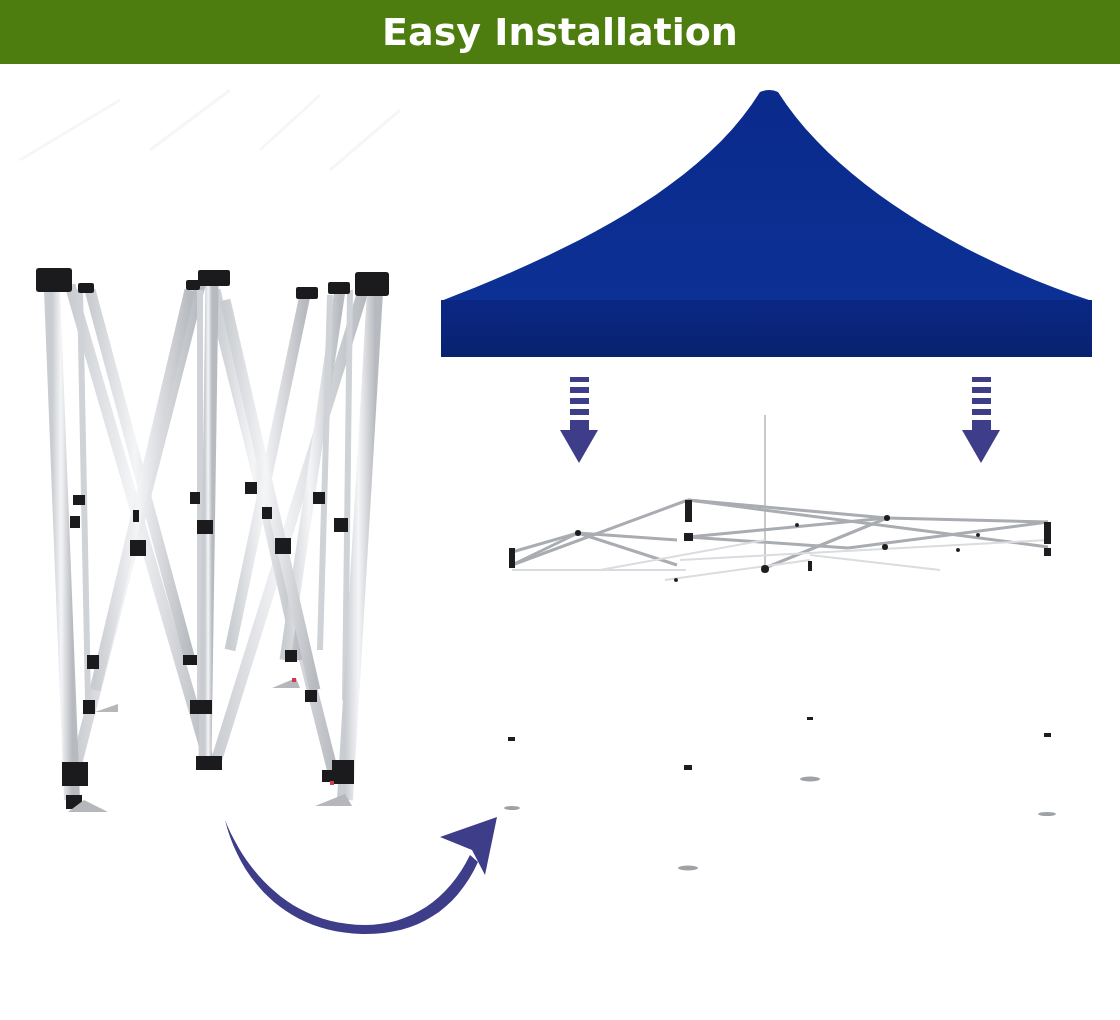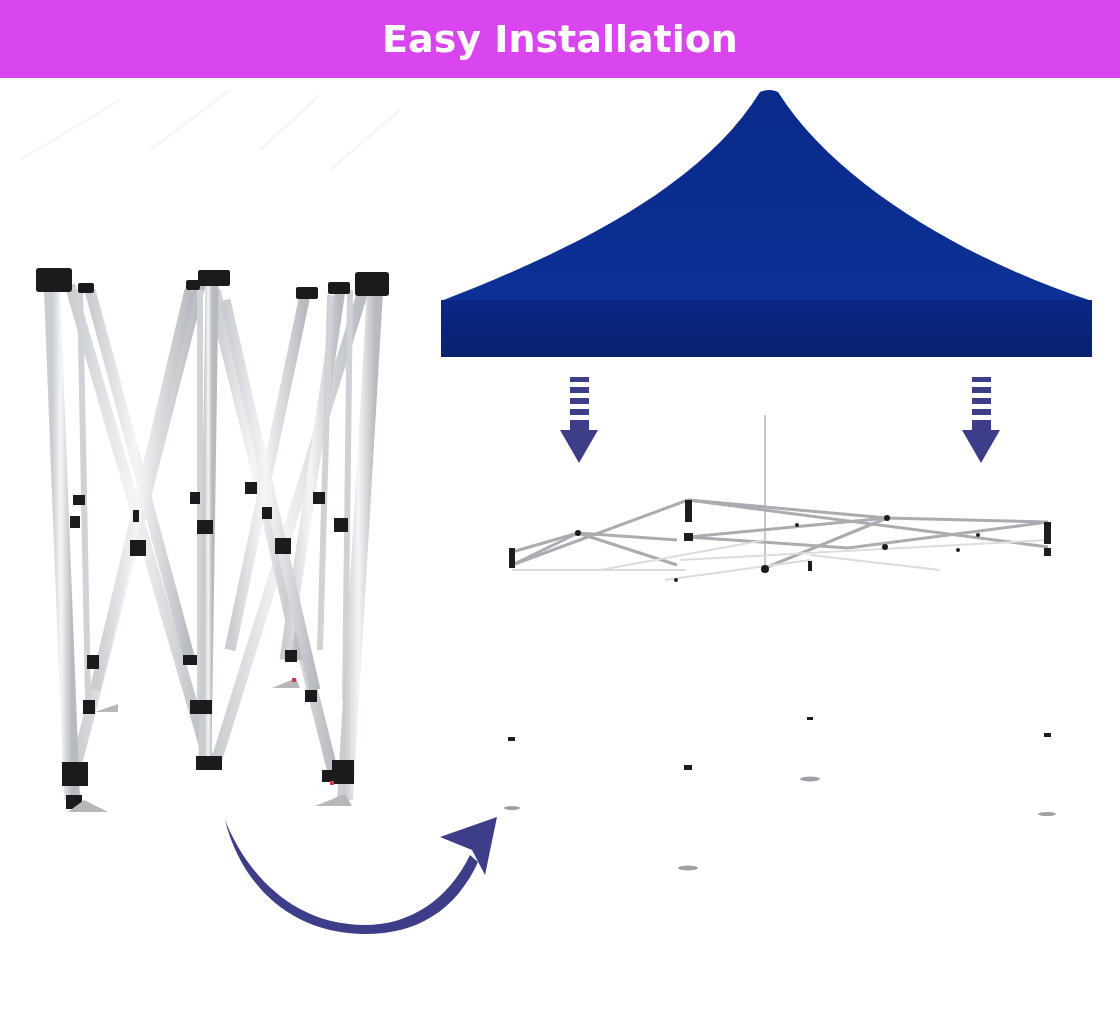--- a/index.html
+++ b/index.html
@@ -1,19 +1,19 @@
 <!DOCTYPE html>
 <html><head>
 <meta charset="utf-8">
 <style>
   html, body { margin: 0; padding: 0; background: #ffffff; }
   body { width: 1120px; height: 1020px; position: relative; overflow: hidden; font-family: "DejaVu Sans", sans-serif; }
   .header-bar {
-    position: absolute; left: 0; top: 0; width: 1120px; height: 78px;
-    background: #d946ef; display: flex; align-items: center; justify-content: center;
+    position: absolute; left: 0; top: 0; width: 1120px; height: 64px;
+    background: #4d7c0f; display: flex; align-items: center; justify-content: center;
   }
   .header-title {
     color: #ffffff; font-family: "DejaVu Sans", sans-serif; font-weight: bold;
     font-size: 38px; letter-spacing: 0px; line-height: 1;
   }
   .stage { position: absolute; left: 0; top: 70px; width: 1120px; height: 950px; }
   svg { position: absolute; left: 0; top: 0; }
 </style>
 </head>
 <body>

